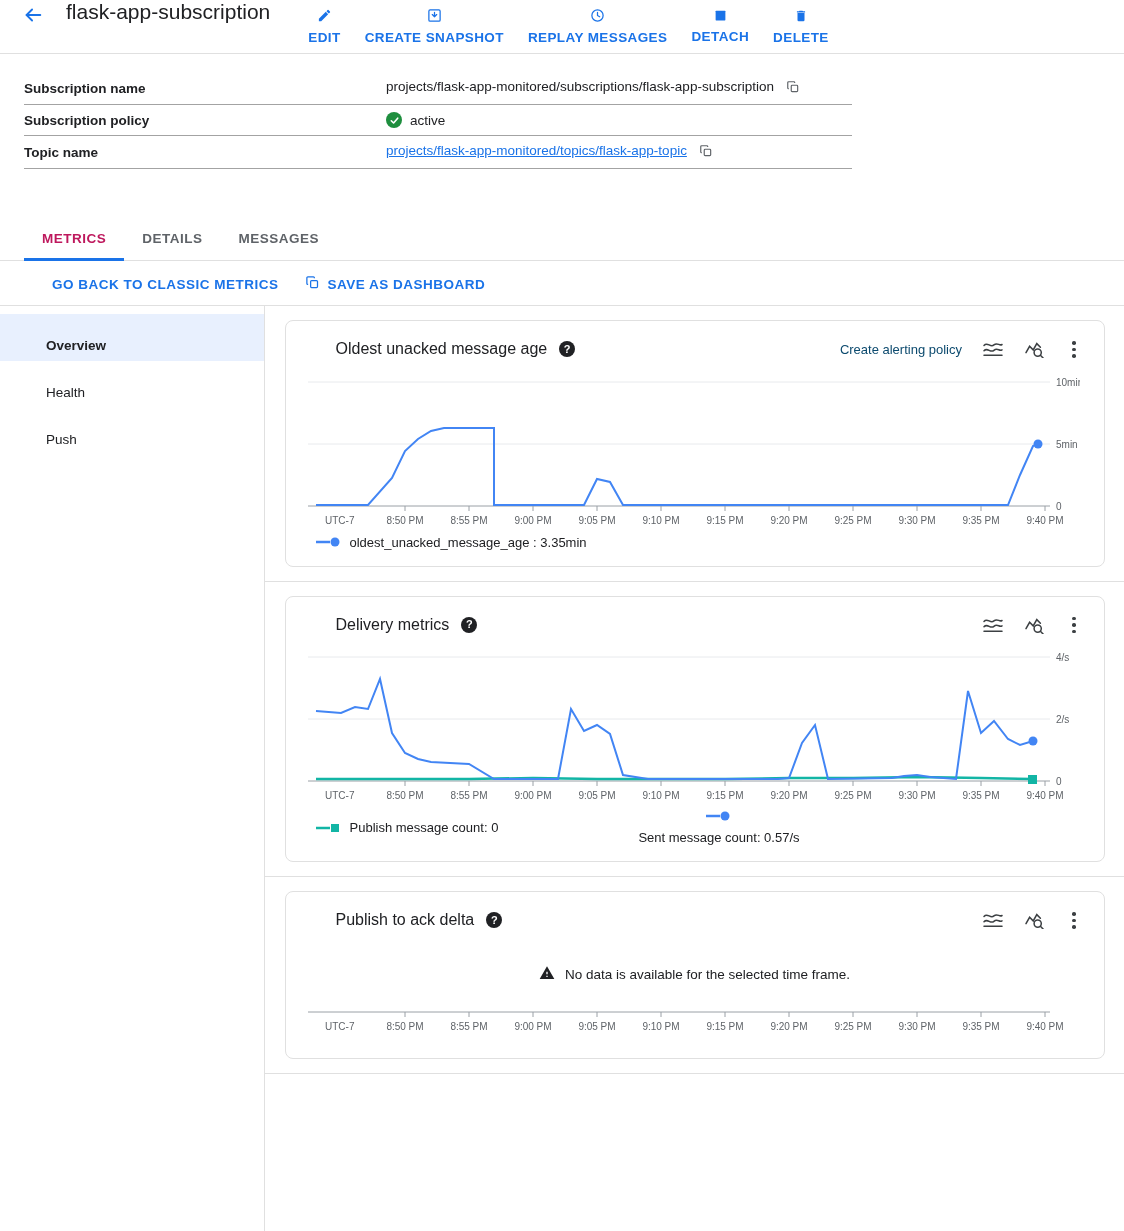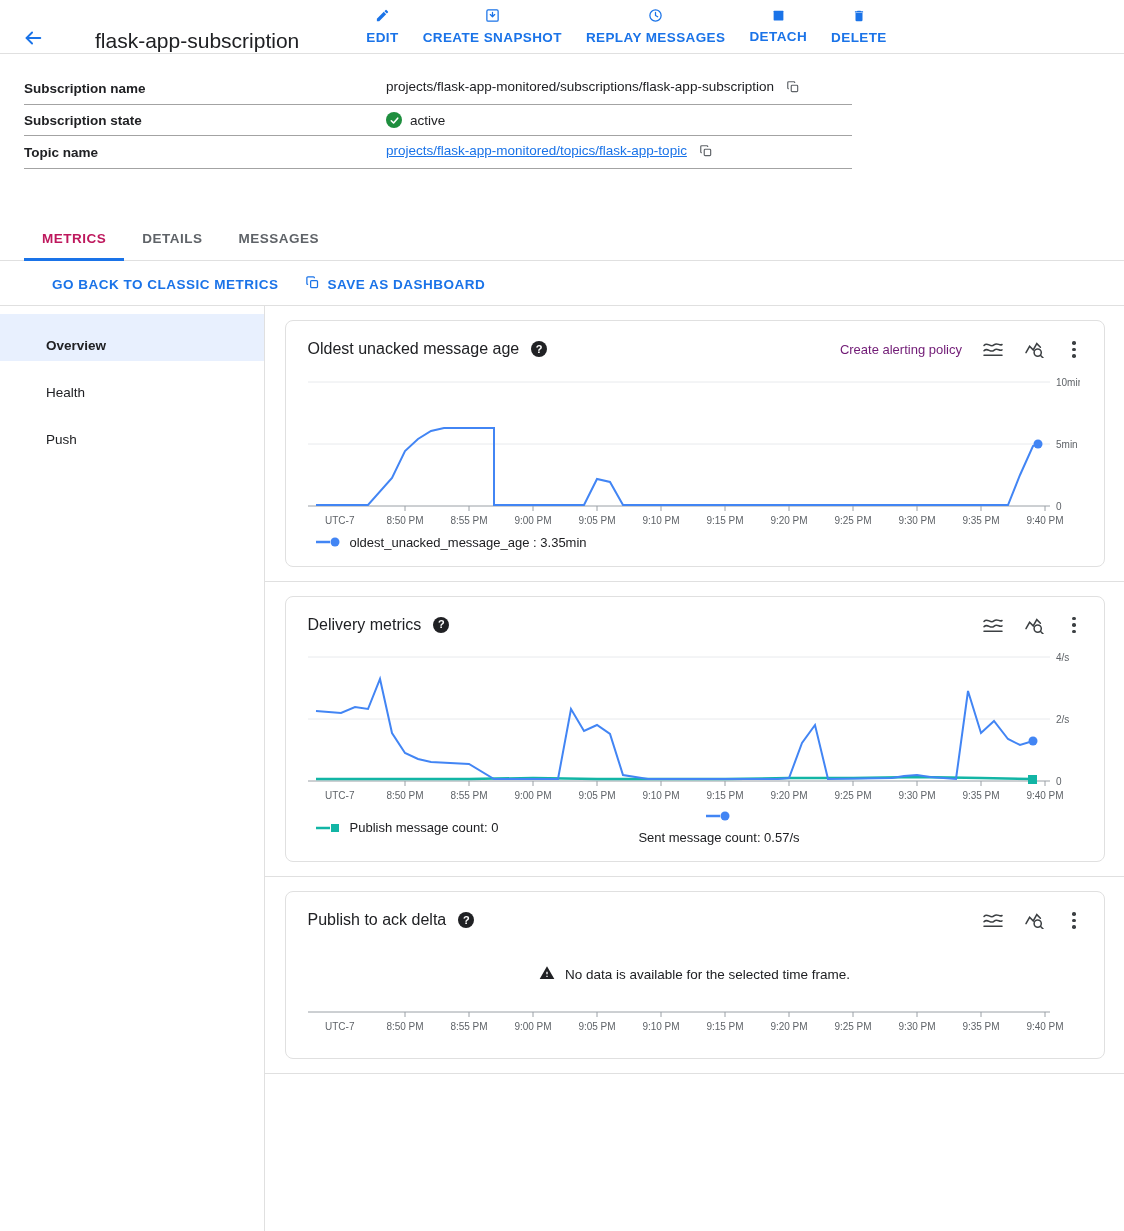--- a/index.html
+++ b/index.html
@@ -9,25 +9,24 @@
     background: #ffffff;
     font-family: "Liberation Sans", sans-serif;
     color: #202124;
     overflow: hidden;
   }
 
   
   .topbar {
     height: 54px;
     display: flex;
-    align-items: flex-end;
+    align-items: flex-start;
     padding: 0 12px 0 18px;
     border-bottom: 1px solid #e0e0e0;
     white-space: nowrap;
-    gap: 29px;
   }
   .back-arrow {
     width: 30px; height: 30px;
     display: flex; align-items: center; justify-content: center;
     color: #1a73e8;
     cursor: pointer;
     flex: 0 0 auto;
   }
   .page-title {
     font-size: 21px;
@@ -153,38 +152,39 @@
     border: 1px solid #e0e0e0;
     border-radius: 8px;
     background: #fff;
     padding: 18px 22px 16px 22px;
     position: relative;
   }
   .card-header {
     display: flex;
     align-items: center;
     gap: 12px;
+    margin-left: 28px;
   }
   .card-title { font-size: 16px; color: #202124; }
   .help-badge {
     width: 16px; height: 16px; border-radius: 50%;
     background: #202124; color: #fff;
     font-size: 11px; font-weight: bold;
     display: inline-flex; align-items: center; justify-content: center;
     line-height: 1;
     cursor: pointer;
   }
   .card-header-right {
     margin-left: auto;
     display: flex;
     align-items: center;
     gap: 20px;
   }
   .alert-link {
-    color: #701a75;
+    color: #0c4a6e;
     font-size: 13px;
     cursor: pointer;
   }
   .hdr-icon { color: #3c4043; cursor: pointer; display: flex; align-items: center; }
   .kebab { display: flex; flex-direction: column; gap: 3px; cursor: pointer; padding: 2px 6px; }
   .kebab span { width: 3.5px; height: 3.5px; border-radius: 50%; background: #3c4043; display: block; }
 
   
   .chart-wrap { position: relative; margin-top: 14px; }
   .chart-svg { display: block; }
@@ -280,21 +280,21 @@
       <span>projects/flask-app-monitored/subscriptions/flask-app-subscription</span>
       <span class="copy-icon">
         <svg width="14" height="14" viewBox="0 0 24 24" fill="none" stroke="#5f6368" stroke-width="2">
               <rect x="9" y="9" width="11" height="11" rx="1.5"></rect>
               <path d="M5 15H4.5A1.5 1.5 0 0 1 3 13.5v-9A1.5 1.5 0 0 1 4.5 3h9A1.5 1.5 0 0 1 15 4.5V5"></path>
             </svg>
       </span>
     </td>
   </tr>
   <tr>
-    <td class="info-label">Subscription state</td>
+    <td class="info-label">Subscription policy</td>
     <td class="info-value">
       <span class="state-row">
         <span class="check-badge">
           <svg width="11" height="11" viewBox="0 0 24 24" fill="none" stroke="#ffffff" stroke-width="3.5" stroke-linecap="round" stroke-linejoin="round">
                 <polyline points="5 12.5 10 17.5 19 7"></polyline>
               </svg>
         </span>
         <span>active</span>
       </span>
     </td>

